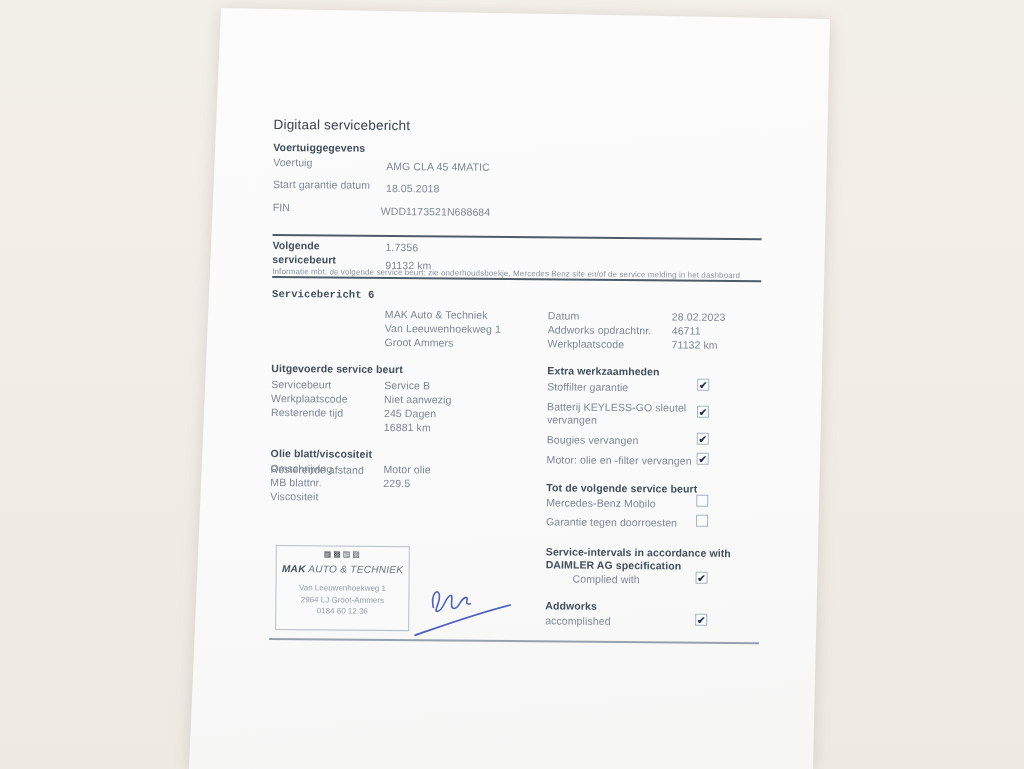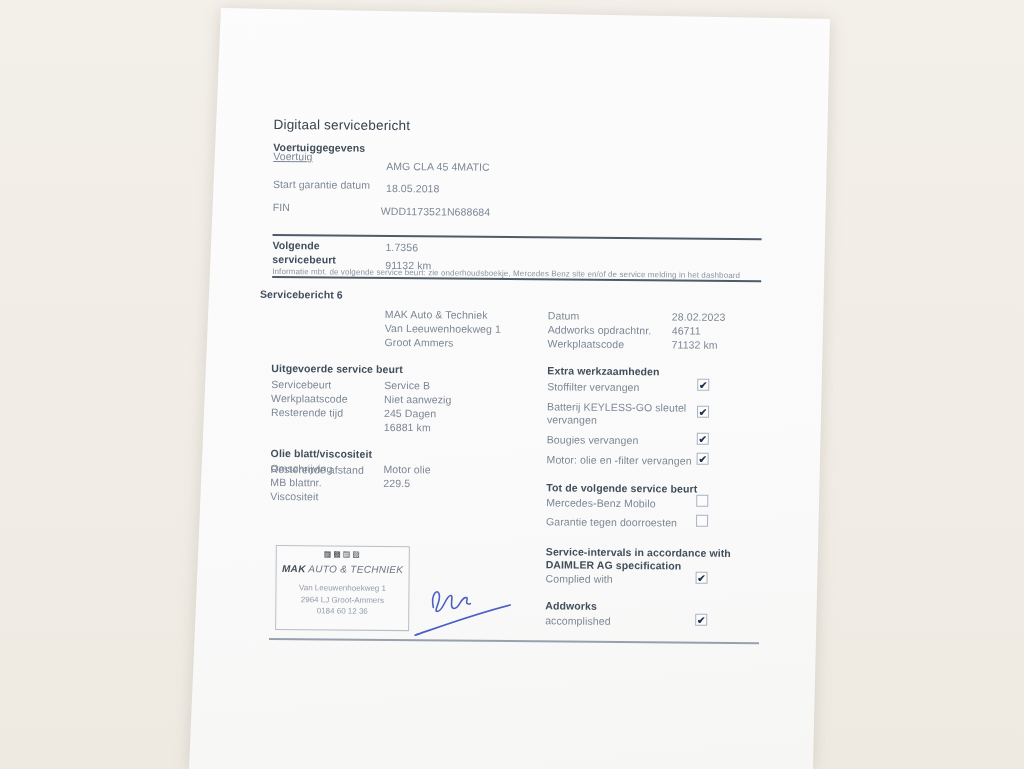--- a/index.html
+++ b/index.html
@@ -48,37 +48,37 @@
 
 <div id="paper-wrap">
   <div id="paper"></div>
 </div>
 
 <div id="content">
 
   <div class="abs title" style="left:272px; top:119px;">Digitaal servicebericht</div>
 
   <div class="abs h" style="left:272px; top:143px;">Voertuiggegevens</div>
-  <div class="abs t" style="left:272px; top:152px;text-decoration:underline;">Voertuig</div>
+  <div class="abs t" style="left:272px; top:158px;">Voertuig</div>
   <div class="abs t" style="left:385px; top:161px;">AMG CLA 45 4MATIC</div>
   <div class="abs t" style="left:272px; top:180px;">Start garantie datum</div>
   <div class="abs t" style="left:385px; top:183px;">18.05.2018</div>
   <div class="abs t" style="left:272px; top:203px;">FIN</div>
   <div class="abs t" style="left:380px; top:206px;">WDD1173521N688684</div>
 
   <div class="rule" style="left:272px; top:236px; width:489px; height:2px;"></div>
 
   <div class="abs h" style="left:272px; top:241px;">Volgende</div>
   <div class="abs h" style="left:272px; top:255px;">servicebeurt</div>
   <div class="abs t" style="left:385px; top:242px;">1.7356</div>
   <div class="abs t" style="left:385px; top:260px;">91132 km</div>
   <div class="abs small" style="left:272px; top:269px;">Informatie mbt. de volgende service beurt: zie onderhoudsboekje, Mercedes Benz site en/of de service melding in het dashboard</div>
   <div class="rule" style="left:272px; top:278px; width:489px; height:1.5px;"></div>
 
-  <div class="abs h" style="left:260px; top:290px;">Servicebericht 6</div>
+  <div class="abs h" style="left:272px; top:290px;font-family:Liberation Mono, monospace;">Servicebericht 6</div>
   <div class="abs t" style="left:385px; top:309px;">MAK Auto &amp; Techniek</div>
   <div class="abs t" style="left:385px; top:323px;">Van Leeuwenhoekweg 1</div>
   <div class="abs t" style="left:385px; top:337px;">Groot Ammers</div>
   <div class="abs t" style="left:548px; top:309px;">Datum</div>
   <div class="abs t" style="left:672px; top:309px;">28.02.2023</div>
   <div class="abs t" style="left:548px; top:323px;">Addworks opdrachtnr.</div>
   <div class="abs t" style="left:672px; top:323px;">46711</div>
   <div class="abs t" style="left:548px; top:337px;">Werkplaatscode</div>
   <div class="abs t" style="left:672px; top:337px;">71132 km</div>
 
@@ -93,37 +93,37 @@
   <div class="abs t" style="left:385px; top:422px;">16881 km</div>
 
   <div class="abs h" style="left:272px; top:449px;">Olie blatt/viscositeit</div>
   <div class="abs t" style="left:272px; top:464px;">Omschrijving</div>
   <div class="abs t" style="left:385px; top:464px;">Motor olie</div>
   <div class="abs t" style="left:272px; top:478px;">MB blattnr.</div>
   <div class="abs t" style="left:385px; top:478px;">229.5</div>
   <div class="abs t" style="left:272px; top:492px;">Viscositeit</div>
 
   <div class="abs h" style="left:548px; top:364px;">Extra werkzaamheden</div>
-  <div class="abs t" style="left:548px; top:380px;">Stoffilter vervangen</div>
+  <div class="abs t" style="left:548px; top:380px;">Stoffilter garantie</div>
   <span class="cb checked" style="left:698px; top:377px;">✔</span>
   <div class="abs t wrap" style="left:548px; top:400px; width:140px;">Batterij KEYLESS-GO sleutel vervangen</div>
   <span class="cb checked" style="left:698px; top:404px;">✔</span>
   <div class="abs t" style="left:548px; top:433px;">Bougies vervangen</div>
   <span class="cb checked" style="left:698px; top:431px;">✔</span>
   <div class="abs t" style="left:548px; top:453px;">Motor: olie en -filter vervangen</div>
   <span class="cb checked" style="left:698px; top:451px;">✔</span>
 
   <div class="abs h" style="left:548px; top:481px;">Tot de volgende service beurt</div>
   <div class="abs t" style="left:548px; top:496px;">Mercedes-Benz Mobilo</div>
   <span class="cb" style="left:698px; top:493px;"></span>
   <div class="abs t" style="left:548px; top:515px;">Garantie tegen doorroesten</div>
   <span class="cb" style="left:698px; top:513px;"></span>
 
   <div class="abs h wrap" style="left:548px; top:545px; width:225px;">Service-intervals in accordance with DAIMLER AG specification</div>
-  <div class="abs t" style="left:548px; top:572px;">Complied with</div>
+  <div class="abs t" style="left:575px; top:572px;">Complied with</div>
   <span class="cb checked" style="left:698px; top:570px;">✔</span>
 
   <div class="abs h" style="left:548px; top:599px;">Addworks</div>
   <div class="abs t" style="left:548px; top:614px;">accomplished</div>
   <span class="cb checked" style="left:698px; top:612px;">✔</span>
 
   <div id="stamp">
     <div class="stamp-logo">▦▩▤▨</div>
     <div class="stamp-brand"><b>MAK</b><span> AUTO &amp; TECHNIEK</span></div>
     <div class="stamp-addr">

